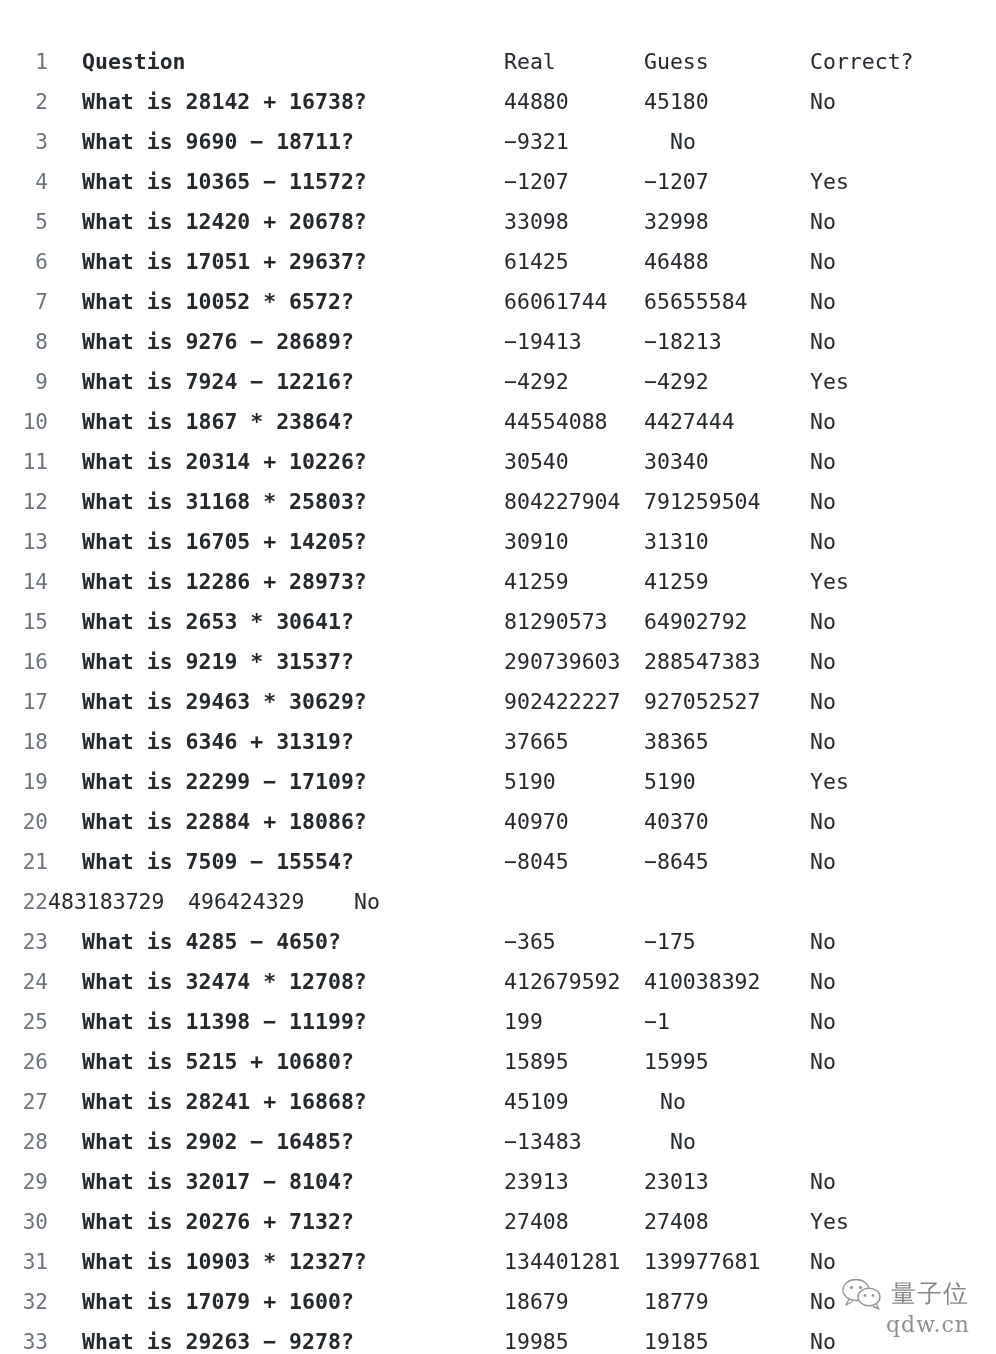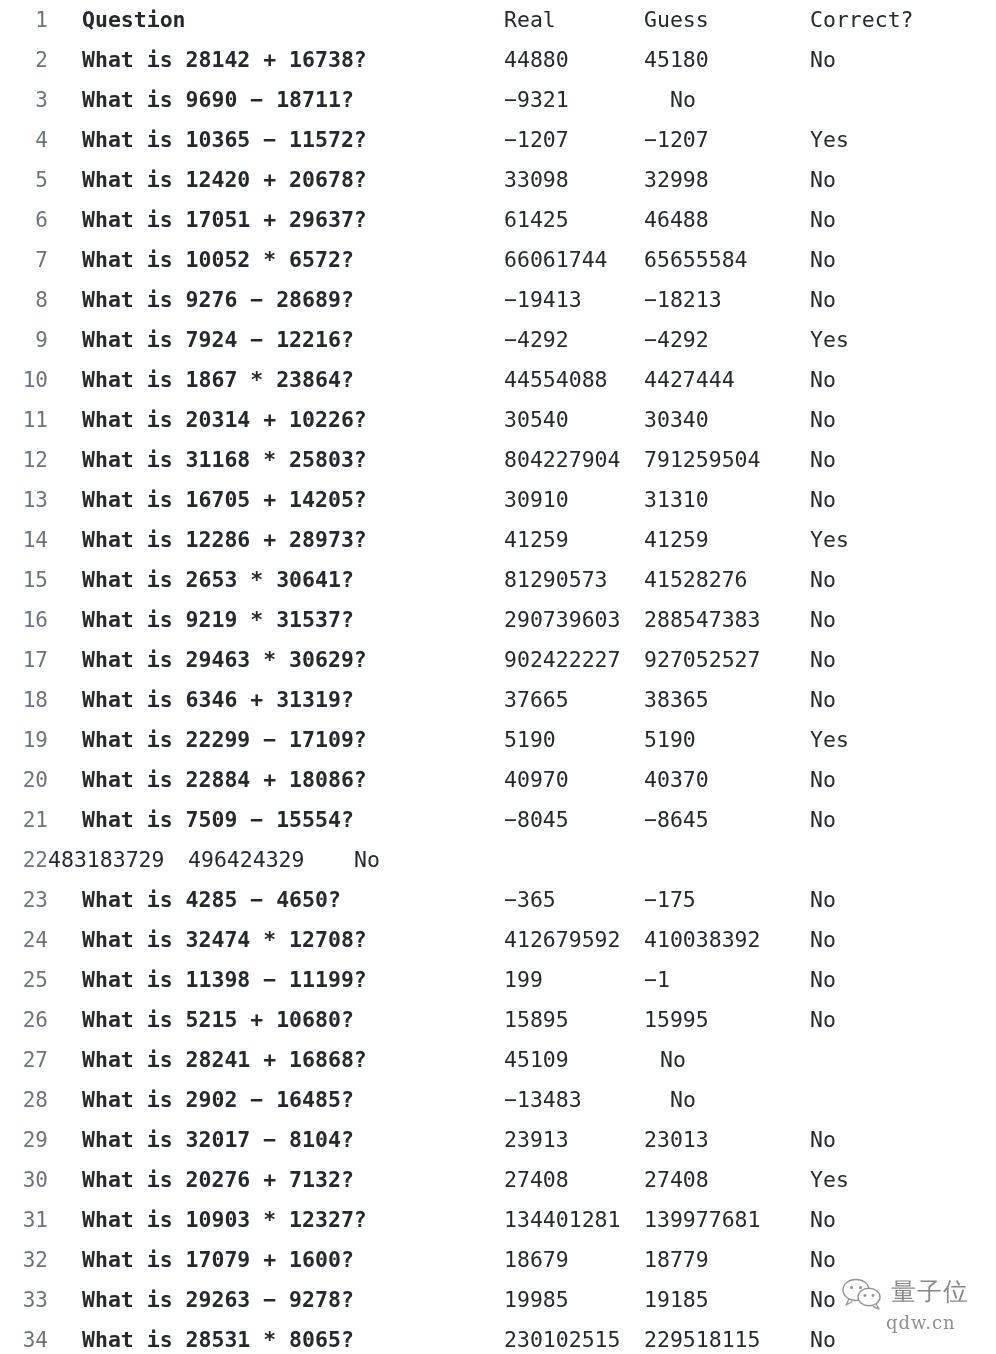--- a/index.html
+++ b/index.html
@@ -64,20 +64,21 @@
     flex: 0 0 150px;
     width: 150px;
     color: #24292e;
   }
 
   .cell-correct {
     flex: 0 0 auto;
     padding-left: 16px;
     text-align: left;
     color: #24292e;
+    margin-top: 42px;
   }
 
   .header-row .cell-question,
   .header-row .cell-real,
   .header-row .cell-guess,
   .header-row .cell-correct {
     color: #24292e;
   }
 
   
@@ -96,30 +97,30 @@
     gap: 7px;
     height: 40px;
   }
   #watermark .wm-logo {
     width: 44px;
     height: 34px;
     position: relative;
     flex: 0 0 44px;
   }
   #watermark .wm-cn {
-    font-family: Liberation Mono, monospace;
+    font-family: Liberation Serif, serif;
     font-size: 25px;
     line-height: 30px;
     color: #3d3d3d;
     letter-spacing: 1px;
     white-space: nowrap;
   }
   #watermark .wm-url {
     font-family: "DejaVu Serif", "Liberation Serif", serif;
-    font-size: 18px;
+    font-size: 22px;
     color: #4a4a4a;
     letter-spacing: 1px;
     white-space: nowrap;
     margin-left: 46px;
     margin-top: -2px;
     display: block;
   }
 </style>
 </head>
 <body>
@@ -134,21 +135,21 @@
       <div class="code-row"><span class="gutter">5</span><span class="cell-question">What is 12420 + 20678?</span><span class="cell-real">33098</span><span class="cell-guess">32998</span><span class="cell-correct">No</span></div>
       <div class="code-row"><span class="gutter">6</span><span class="cell-question">What is 17051 + 29637?</span><span class="cell-real">61425</span><span class="cell-guess">46488</span><span class="cell-correct">No</span></div>
       <div class="code-row"><span class="gutter">7</span><span class="cell-question">What is 10052 * 6572?</span><span class="cell-real">66061744</span><span class="cell-guess">65655584</span><span class="cell-correct">No</span></div>
       <div class="code-row"><span class="gutter">8</span><span class="cell-question">What is 9276 − 28689?</span><span class="cell-real">−19413</span><span class="cell-guess">−18213</span><span class="cell-correct">No</span></div>
       <div class="code-row"><span class="gutter">9</span><span class="cell-question">What is 7924 − 12216?</span><span class="cell-real">−4292</span><span class="cell-guess">−4292</span><span class="cell-correct">Yes</span></div>
       <div class="code-row"><span class="gutter">10</span><span class="cell-question">What is 1867 * 23864?</span><span class="cell-real">44554088</span><span class="cell-guess">4427444</span><span class="cell-correct">No</span></div>
       <div class="code-row"><span class="gutter">11</span><span class="cell-question">What is 20314 + 10226?</span><span class="cell-real">30540</span><span class="cell-guess">30340</span><span class="cell-correct">No</span></div>
       <div class="code-row"><span class="gutter">12</span><span class="cell-question">What is 31168 * 25803?</span><span class="cell-real">804227904</span><span class="cell-guess">791259504</span><span class="cell-correct">No</span></div>
       <div class="code-row"><span class="gutter">13</span><span class="cell-question">What is 16705 + 14205?</span><span class="cell-real">30910</span><span class="cell-guess">31310</span><span class="cell-correct">No</span></div>
       <div class="code-row"><span class="gutter">14</span><span class="cell-question">What is 12286 + 28973?</span><span class="cell-real">41259</span><span class="cell-guess">41259</span><span class="cell-correct">Yes</span></div>
-      <div class="code-row"><span class="gutter">15</span><span class="cell-question">What is 2653 * 30641?</span><span class="cell-real">81290573</span><span class="cell-guess">41528276</span><span class="cell-correct">No</span></div>
+      <div class="code-row"><span class="gutter">15</span><span class="cell-question">What is 2653 * 30641?</span><span class="cell-real">81290573</span><span class="cell-guess">64902792</span><span class="cell-correct">No</span></div>
       <div class="code-row"><span class="gutter">16</span><span class="cell-question">What is 9219 * 31537?</span><span class="cell-real">290739603</span><span class="cell-guess">288547383</span><span class="cell-correct">No</span></div>
       <div class="code-row"><span class="gutter">17</span><span class="cell-question">What is 29463 * 30629?</span><span class="cell-real">902422227</span><span class="cell-guess">927052527</span><span class="cell-correct">No</span></div>
       <div class="code-row"><span class="gutter">18</span><span class="cell-question">What is 6346 + 31319?</span><span class="cell-real">37665</span><span class="cell-guess">38365</span><span class="cell-correct">No</span></div>
       <div class="code-row"><span class="gutter">19</span><span class="cell-question">What is 22299 − 17109?</span><span class="cell-real">5190</span><span class="cell-guess">5190</span><span class="cell-correct">Yes</span></div>
       <div class="code-row"><span class="gutter">20</span><span class="cell-question">What is 22884 + 18086?</span><span class="cell-real">40970</span><span class="cell-guess">40370</span><span class="cell-correct">No</span></div>
       <div class="code-row"><span class="gutter">21</span><span class="cell-question">What is 7509 − 15554?</span><span class="cell-real">−8045</span><span class="cell-guess">−8645</span><span class="cell-correct">No</span></div>
       <div class="code-row"><span class="gutter">22</span><span class="cell-real">483183729</span><span class="cell-guess">496424329</span><span class="cell-correct">No</span></div>
       <div class="code-row"><span class="gutter">23</span><span class="cell-question">What is 4285 − 4650?</span><span class="cell-real">−365</span><span class="cell-guess">−175</span><span class="cell-correct">No</span></div>
       <div class="code-row"><span class="gutter">24</span><span class="cell-question">What is 32474 * 12708?</span><span class="cell-real">412679592</span><span class="cell-guess">410038392</span><span class="cell-correct">No</span></div>
       <div class="code-row"><span class="gutter">25</span><span class="cell-question">What is 11398 − 11199?</span><span class="cell-real">199</span><span class="cell-guess">−1</span><span class="cell-correct">No</span></div>

